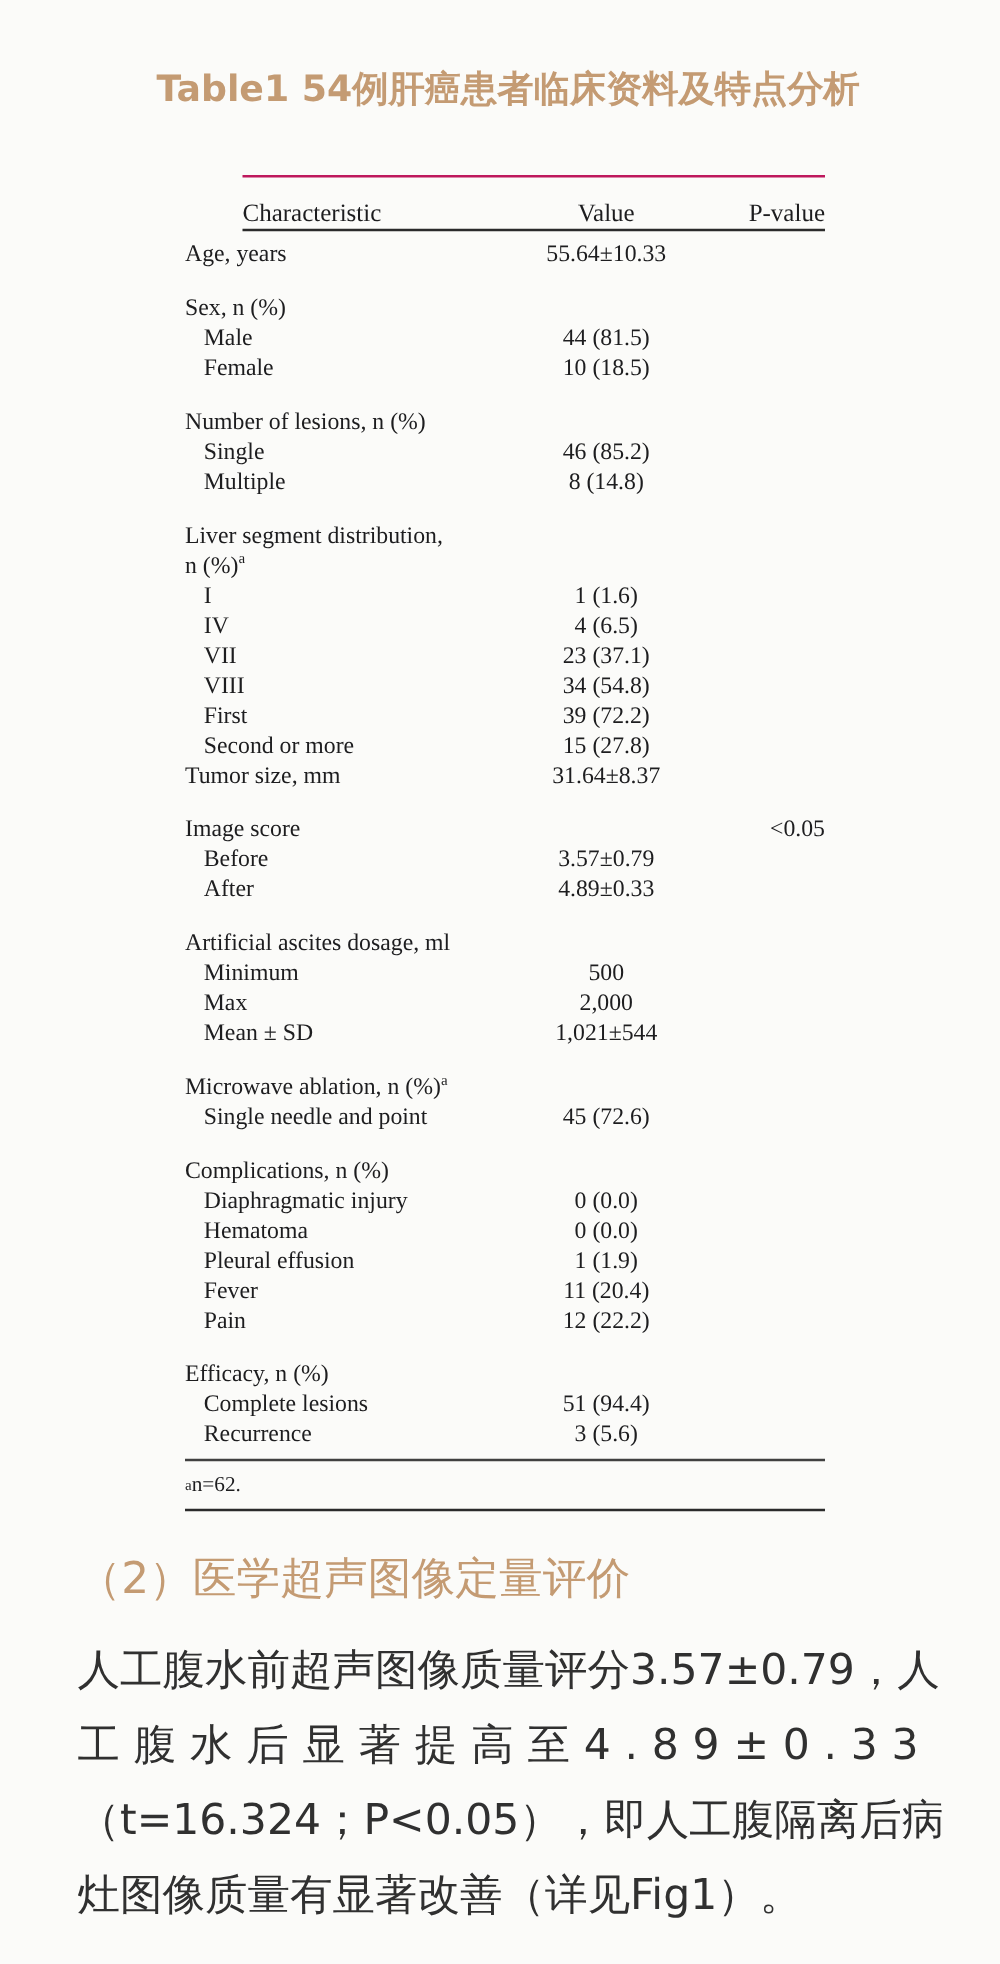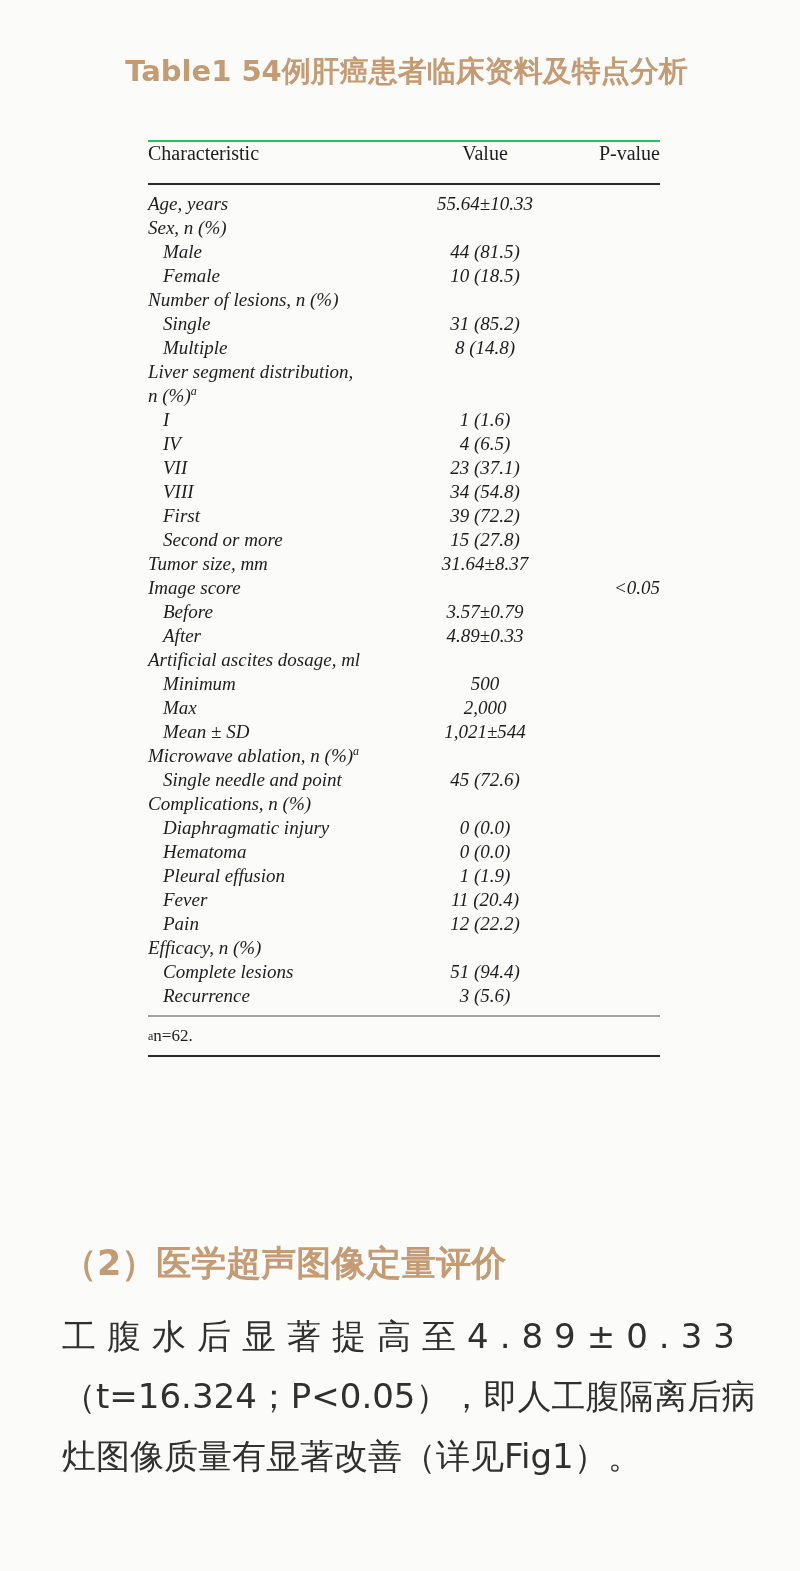--- a/index.html
+++ b/index.html
@@ -21,44 +21,45 @@
     font-family:"DejaVu Sans","Liberation Sans",sans-serif;
   }
 
   
   .table-wrap{
     position:absolute;top:140px;left:148px;width:512px;
     font-family:"Liberation Serif","DejaVu Serif",serif;
     color:#1D1D1F;
   }
   .thead{
-    display:flex;align-items:flex-start;
-    border-top:2px solid #22c55e;
+    display:flex;align-items:flex-end;
+    border-top:2px solid #be185d;
     border-bottom:2px solid #2B2B2B;
     height:41px;
     font-size:20px;
-  }
-  .tbody{padding-top:7px;padding-bottom:7px;border-bottom:2px solid #a3a3a3;font-style:italic;}
+    margin-left:46px;
+  }
+  .tbody{padding-top:7px;padding-bottom:7px;border-bottom:2px solid #404040;}
   .trow{display:flex;align-items:flex-start;line-height:24px;font-size:19px;}
-  .trow.group{margin-top:0;}
+  .trow.group{margin-top:19px;}
   .c-label{flex:1;min-width:0;}
   .trow.sub .c-label{padding-left:15px;}
   .c-value{width:200px;text-align:center;}
   .c-p{width:75px;text-align:right;}
   sup{font-size:12px;line-height:0;}
   .tfoot{
     height:38px;display:flex;align-items:center;
     border-bottom:2px solid #2B2B2B;
     font-size:17px;
   }
 
   
   .section-heading{
     position:absolute;top:1212px;left:62px;right:40px;
-    font-size:35px;line-height:44px;font-weight:bold;
+    font-size:35px;line-height:44px;font-weight:normal;
     color:#C49B73;
     font-family:"DejaVu Sans","Liberation Sans",sans-serif;
     white-space:nowrap;
   }
 
   
   .para{position:absolute;top:1306px;left:62px;width:680px;color:#303030;}
   .pline{
     font-size:34px;line-height:60px;white-space:nowrap;
     font-family:"DejaVu Sans","Liberation Sans",sans-serif;
@@ -99,21 +100,21 @@
           <div class="c-value">10 (18.5)</div>
           <div class="c-p"></div>
         </div>
         <div class="trow group">
           <div class="c-label"><span>Number of lesions, n (%)</span></div>
           <div class="c-value"></div>
           <div class="c-p"></div>
         </div>
         <div class="trow sub">
           <div class="c-label"><span>Single</span></div>
-          <div class="c-value">31 (85.2)</div>
+          <div class="c-value">46 (85.2)</div>
           <div class="c-p"></div>
         </div>
         <div class="trow sub">
           <div class="c-label"><span>Multiple</span></div>
           <div class="c-value">8 (14.8)</div>
           <div class="c-p"></div>
         </div>
         <div class="trow group">
           <div class="c-label"><span>Liver segment distribution,</span><div>n (%)<sup>a</sup></div></div>
           <div class="c-value"></div>
@@ -247,18 +248,19 @@
       </div>
     <div class="tfoot">
       <sup>a</sup>
         <span>n=62.</span>
     </div>
   </div>
 
   <h2 class="section-heading">（2）医学超声图像定量评价</h2>
 
   <div class="para">
+      <div class="pline">人工腹水前超声图像质量评分3.57±0.79，人</div>
       <div class="pline stretch">工腹水后显著提高至4.89±0.33</div>
       <div class="pline">（t=16.324；P&lt;0.05），即人工腹隔离后病</div>
       <div class="pline">灶图像质量有显著改善（详见Fig1）。</div>
     </div>
 
 </div>
 
 </body></html>

